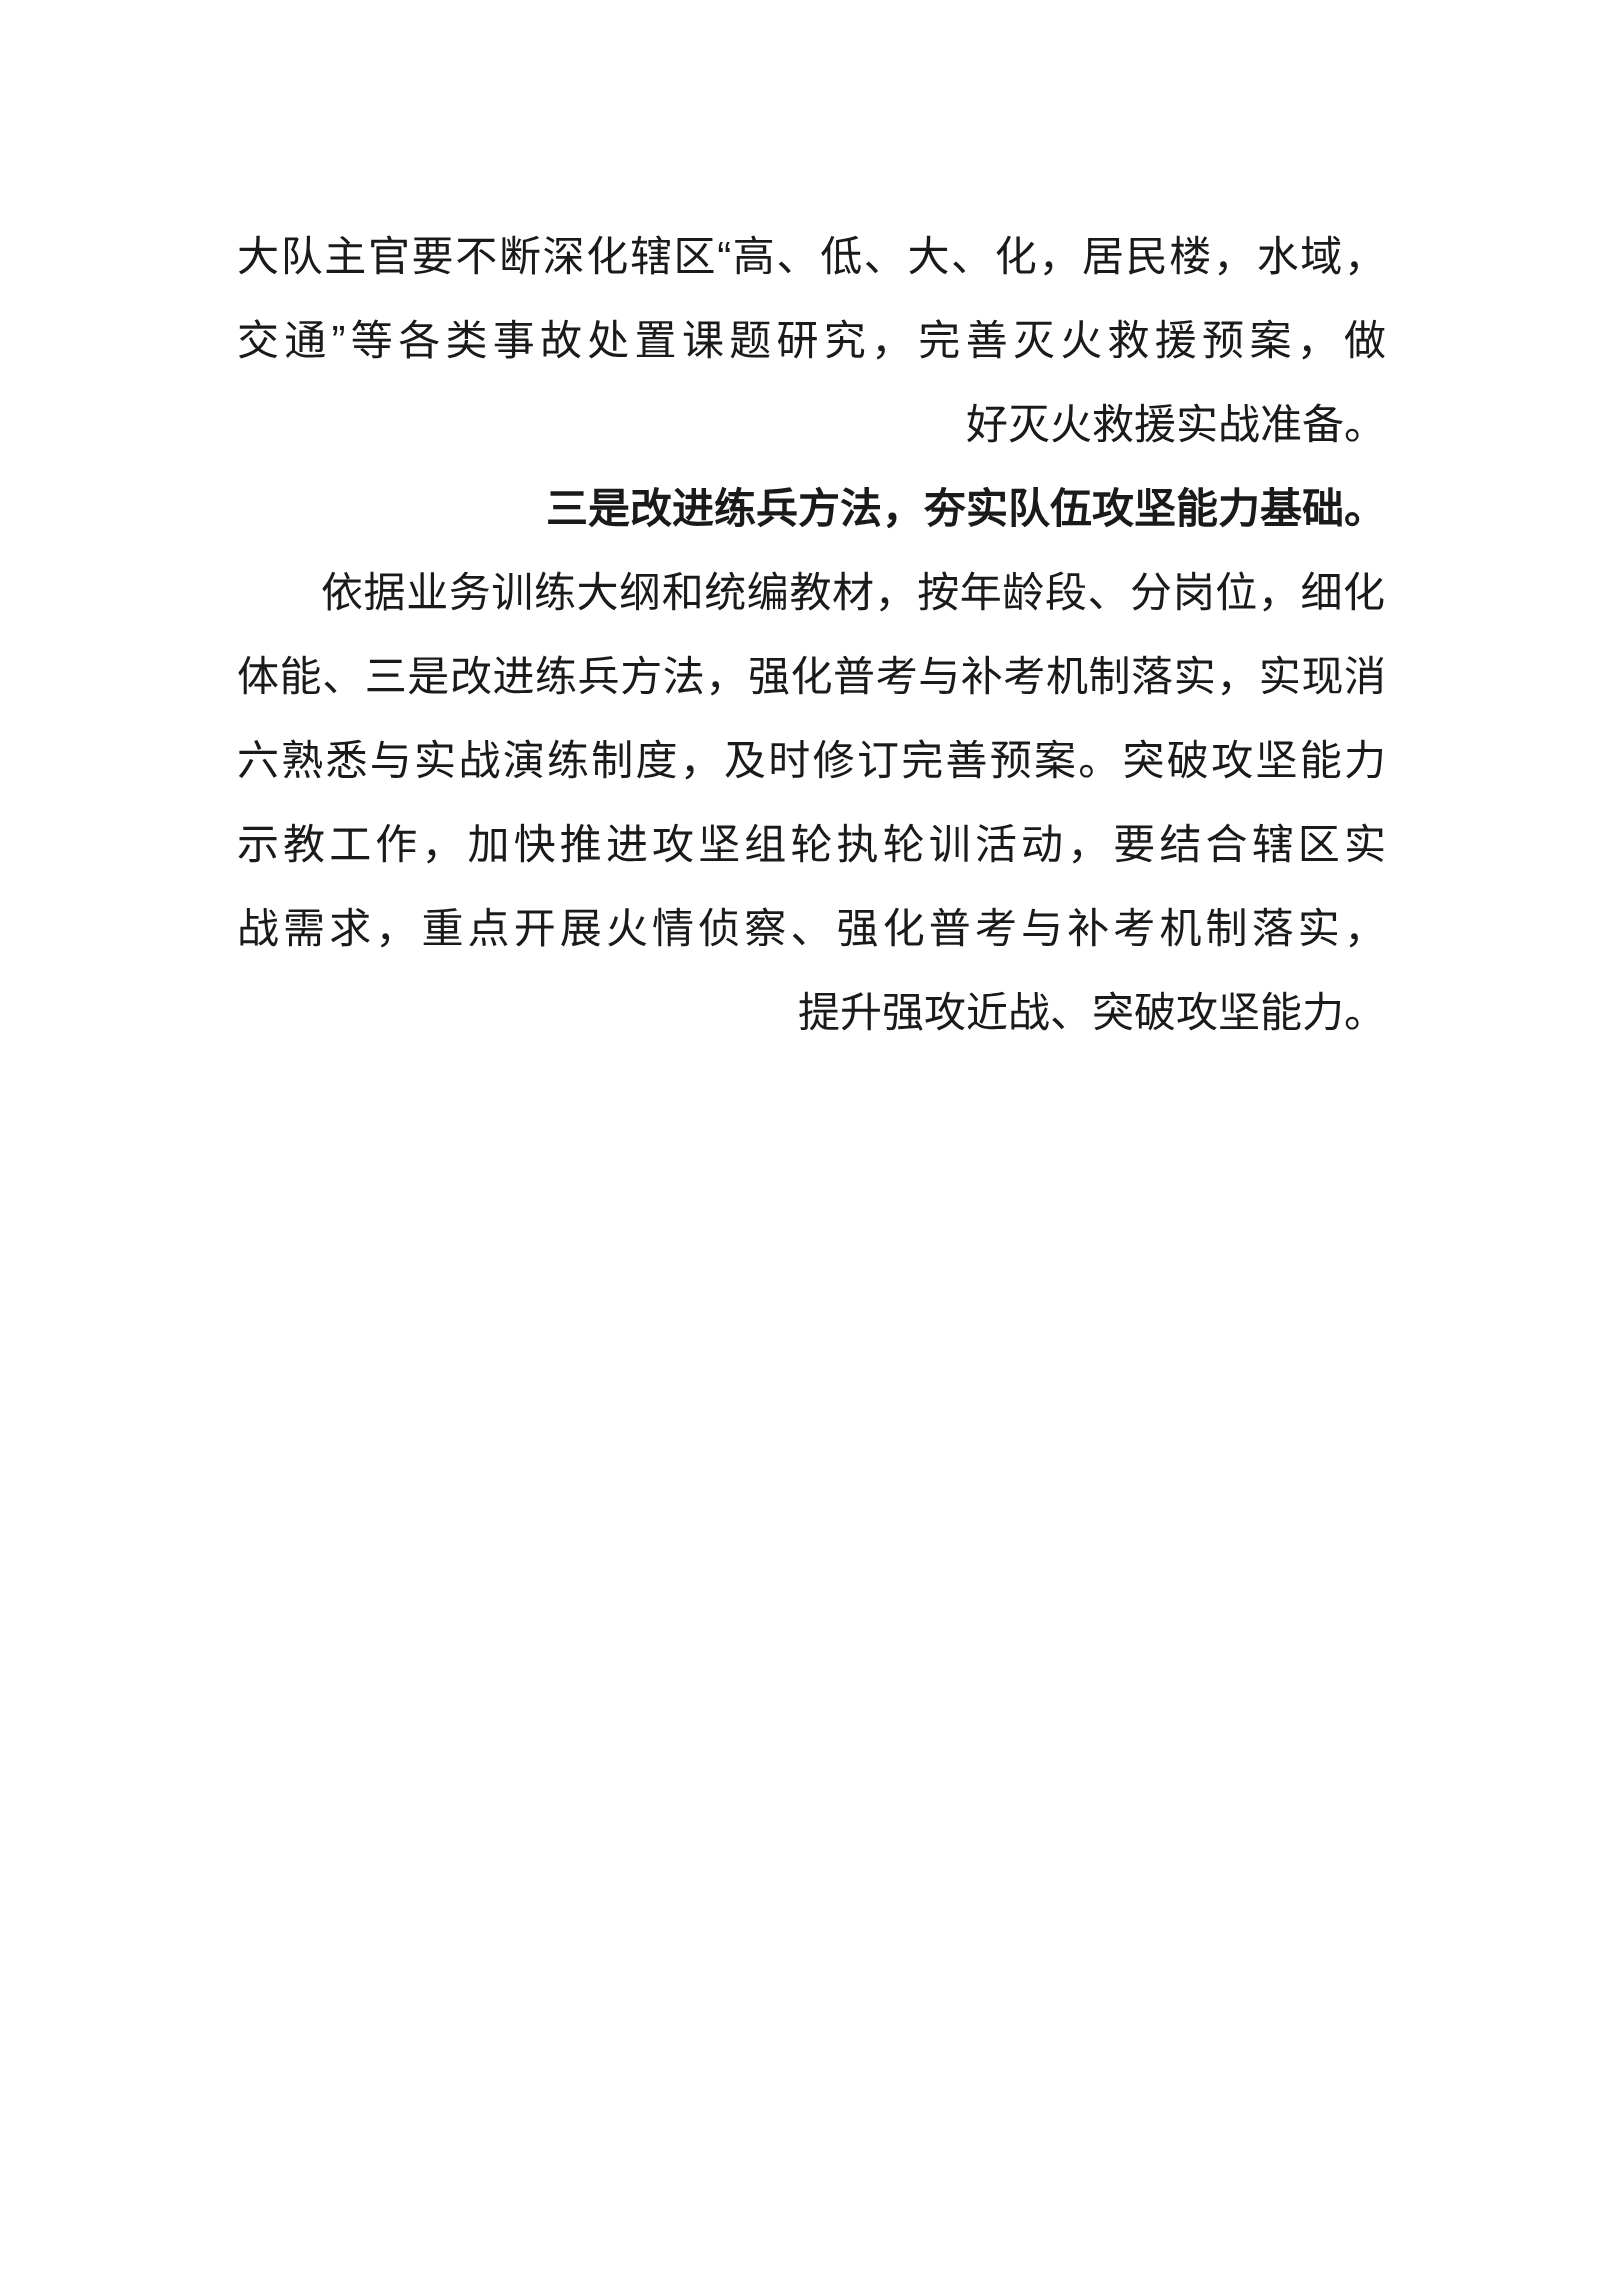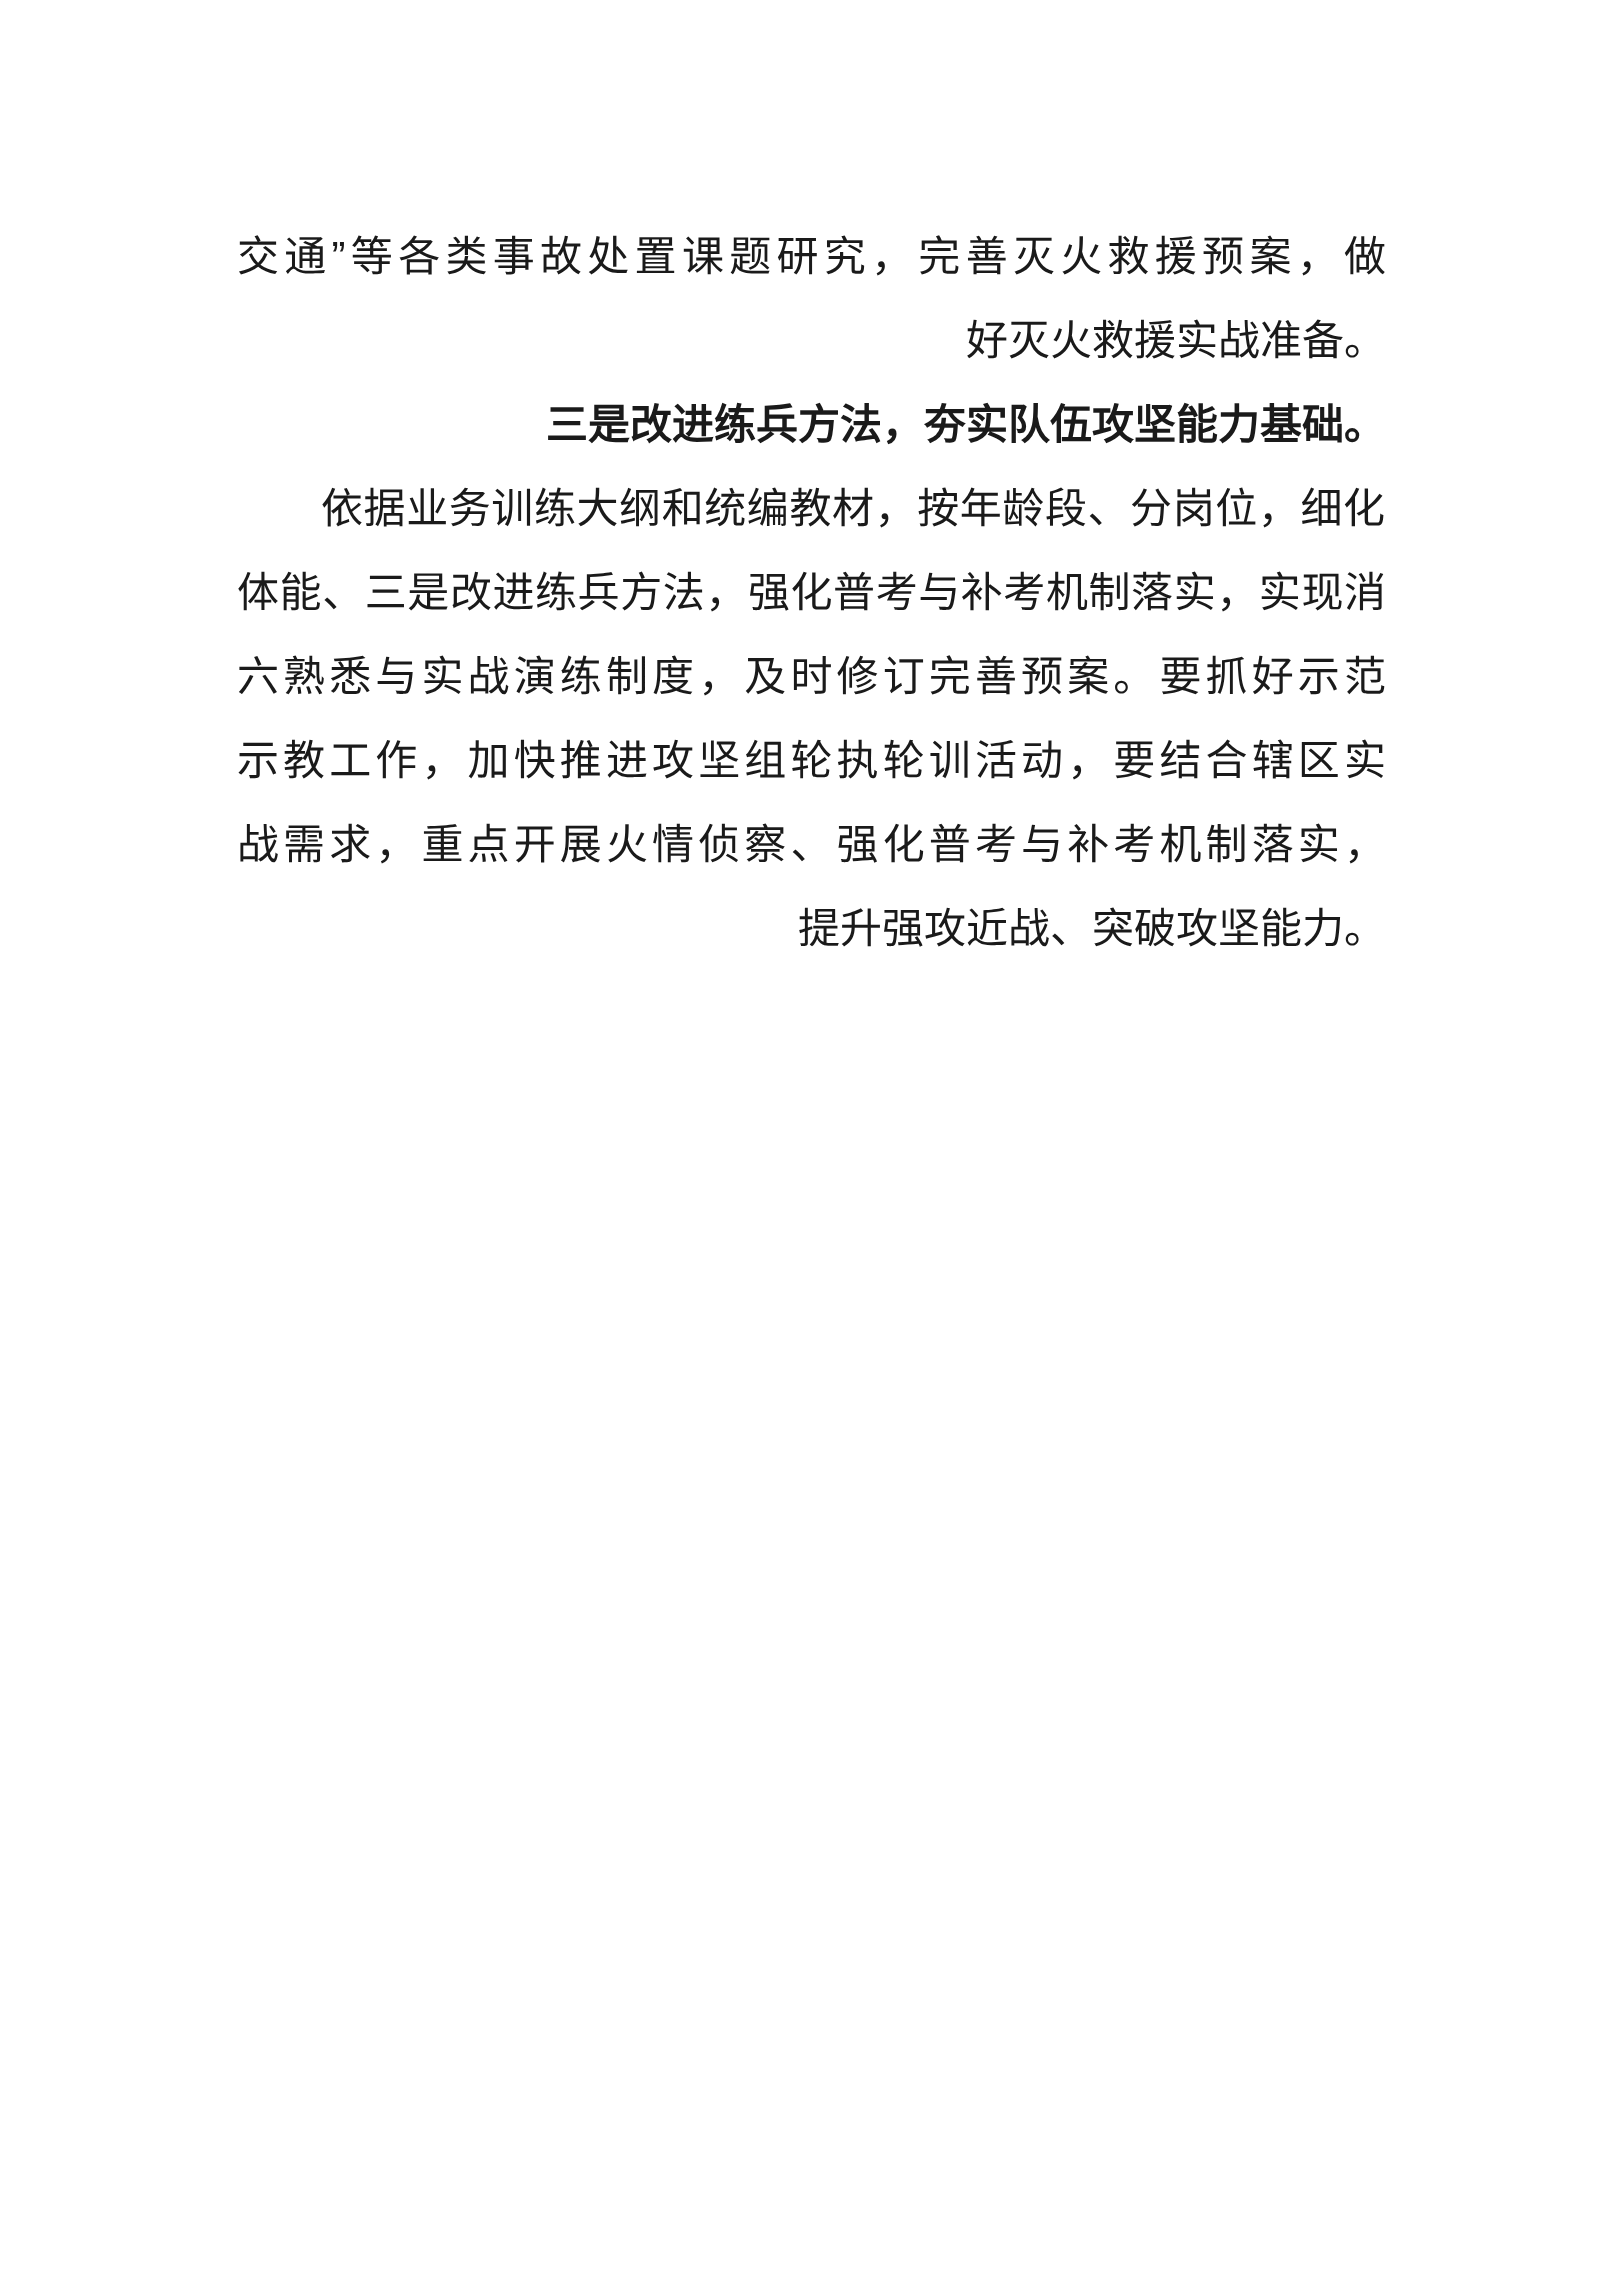--- a/index.html
+++ b/index.html
@@ -49,27 +49,28 @@
   .line.heading {
     font-weight: 700;
   }
 </style>
 </head>
 <body>
 
 <div class="page">
   <div class="text-block">
 
+    <p class="line just">大队主官要不断深化辖区“高、低、大、化，居民楼，水域，</p>
     <p class="line just">交通”等各类事故处置课题研究，完善灭火救援预案，做</p>
     <p class="line">好灭火救援实战准备。</p>
 
     <p class="line heading indent">三是改进练兵方法，夯实队伍攻坚能力基础。</p>
 
     <p class="line just indent">依据业务训练大纲和统编教材，按年龄段、分岗位，细化</p>
     <p class="line just">体能、三是改进练兵方法，强化普考与补考机制落实，实现消</p>
-    <p class="line just">六熟悉与实战演练制度，及时修订完善预案。要抓好示范</p>
+    <p class="line just">六熟悉与实战演练制度，及时修订完善预案。突破攻坚能力</p>
     <p class="line just">示教工作，加快推进攻坚组轮执轮训活动，要结合辖区实</p>
     <p class="line just">战需求，重点开展火情侦察、强化普考与补考机制落实，</p>
     <p class="line">提升强攻近战、突破攻坚能力。</p>
 
   </div>
 </div>
 
 
 </body></html>

